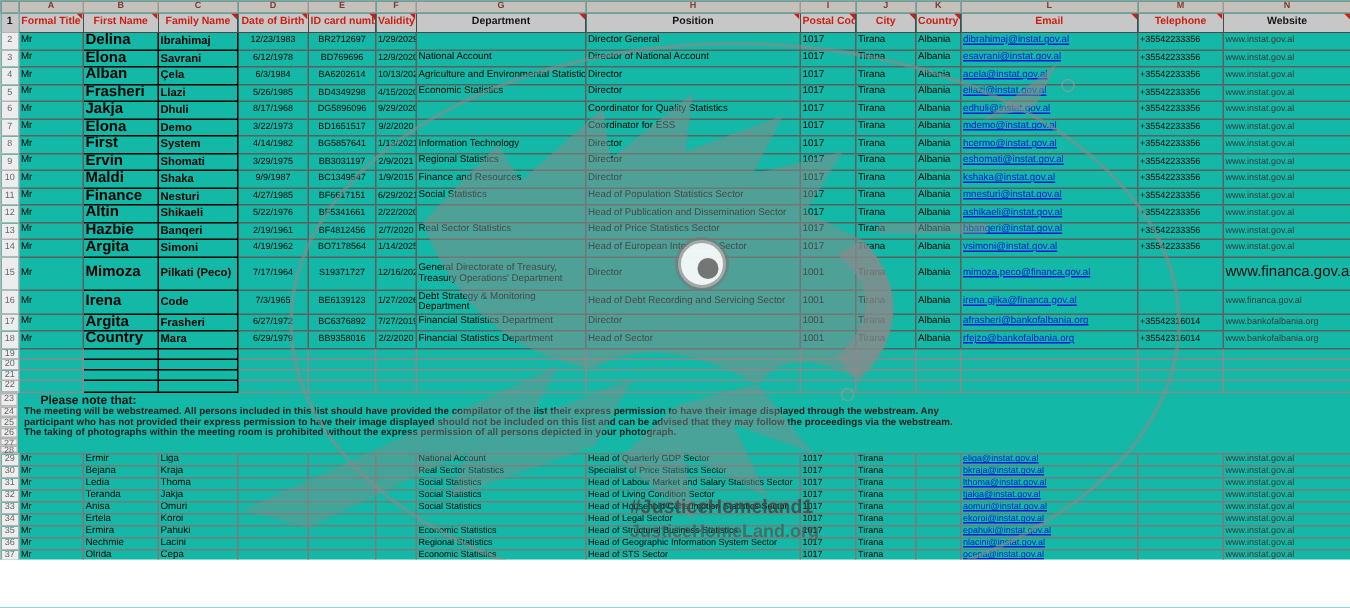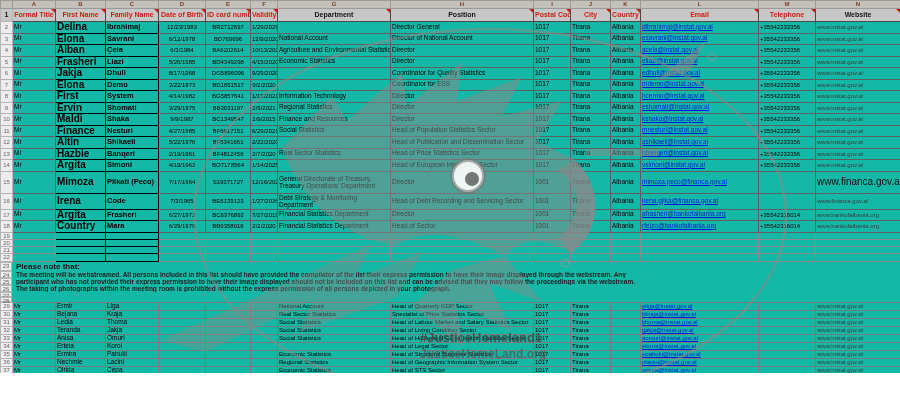--- a/index.html
+++ b/index.html
@@ -29,21 +29,21 @@
   .c-dept, .c-pos, .c-pc, .c-city, .c-co { font-size:6.5px; }
   .c-email { font-size:6.5px; color:#0018d8; text-decoration:underline; }
   .c-tel { font-size:6px; }
   .c-web { font-size:6px; color:#3a3a3a; }
   tr.tall22 .c-dept, tr.tall16 .c-dept { white-space:normal; line-height:1.1; }
   td.big-site { font-size:10px; color:#0b0b0b; text-decoration:none; }
 
   
   .note-row { display:flex; width:900px; }
   .note-gut { flex:0 0 12px; background:#ededed; border:1px solid #b5b5b5; color:#666; font-size:6px; text-align:center; line-height:1; }
-  .note-title-text { font-size:8px; font-weight:bold; color:#111; padding-left:4px; }
+  .note-title-text { font-size:8px; font-weight:bold; color:#111; padding-left:15px; }
   .note-line-text { font-size:6.5px; font-weight:bold; color:#222; padding-left:4px; white-space:nowrap; overflow:hidden; }
   .nr-title { height:9px; } .nr-line { height:7px; } .nr-blank { height:5px; }
 
   
   .t2 td { border:1px solid #7a7a7a; height:8px; font-size:6px; }
   .t2 .c-first, .t2 .c-family { font-size:6.5px; font-weight:normal; border:1px solid #7a7a7a !important; }
   .t2 .c-email { font-size:6px; }
 
   .watermark { position:absolute; left:0; top:0; pointer-events:none; z-index:5; }
   .wm-text { font-family:"Liberation Sans", sans-serif; font-weight:bold; }

